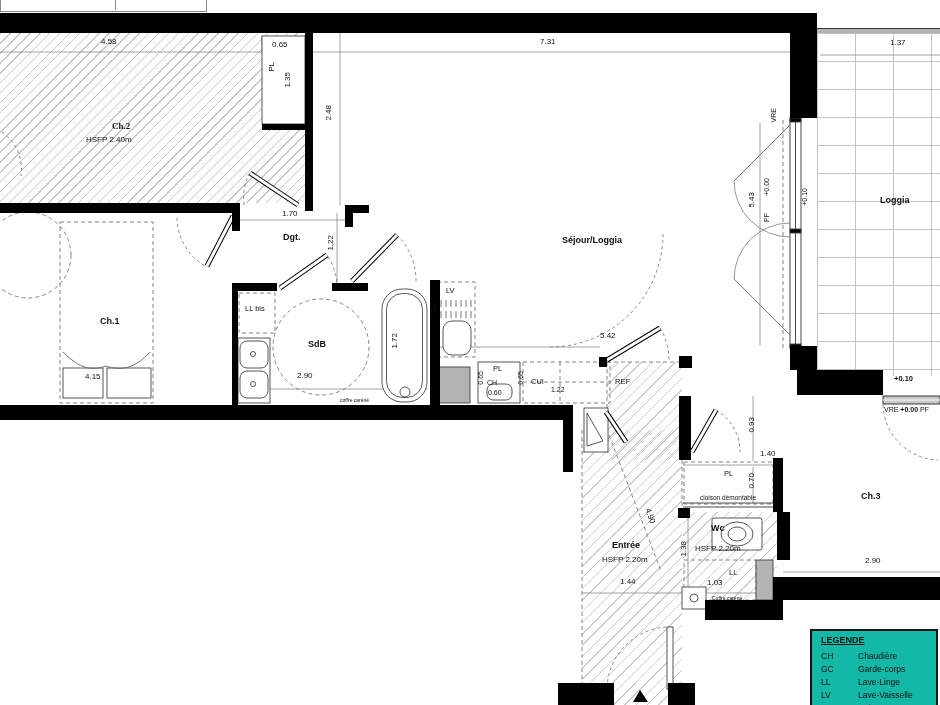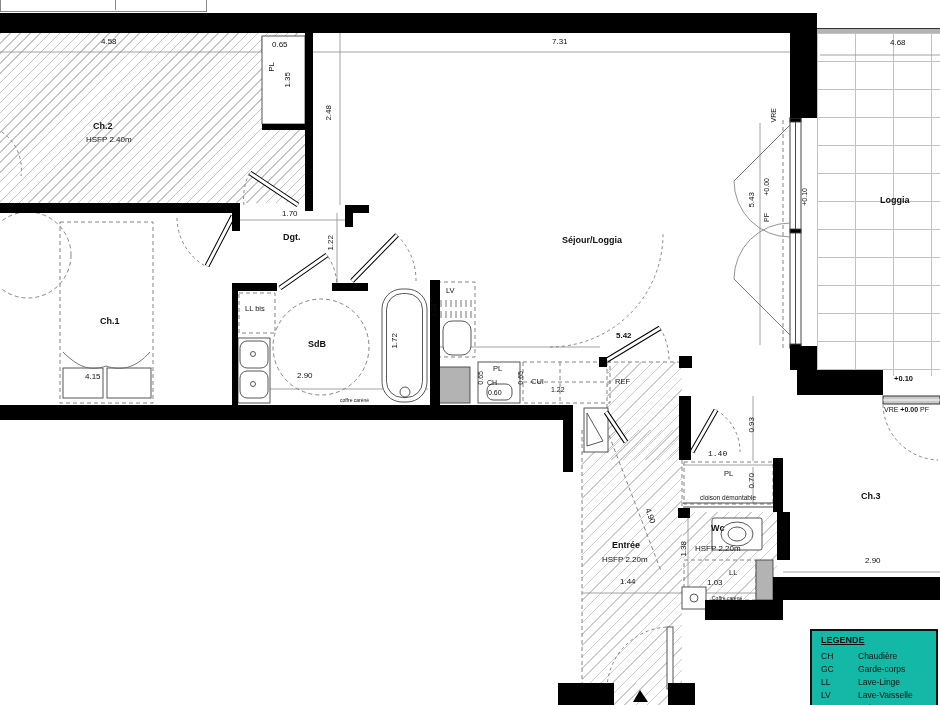--- a/index.html
+++ b/index.html
@@ -144,59 +144,59 @@
   <div class="w z3" style="left:678px;top:508px;width:12px;height:10px;"></div>
   <div class="w z3" style="left:558px;top:683px;width:56px;height:22px;"></div>
   <div class="w z3" style="left:668px;top:683px;width:27px;height:22px;"></div>
   <div class="w z3" style="left:773px;top:458px;width:10px;height:54px;"></div>
   <div class="w z3" style="left:777px;top:512px;width:13px;height:48px;"></div>
   <div class="w z3" style="left:705px;top:600px;width:78px;height:20px;"></div>
   <div class="w z3" style="left:773px;top:577px;width:167px;height:23px;"></div>
   <div class="w z3" style="left:797px;top:370px;width:86px;height:25px;"></div>
   <div class="w z3" style="left:790px;top:346px;width:27px;height:24px;"></div>
 
-  <div class="lbl b z4" style="left:93px;top:122px;">Ch.2</div>
+  <div class="lbl b z4" style="left:112px;top:122px;font-family:Liberation Serif, serif;">Ch.2</div>
   <div class="lbl z4" style="left:86px;top:136px;">HSFP 2.40m</div>
   <div class="lbl z4" style="left:101px;top:38px;">4.58</div>
   <div class="lbl z4" style="left:272px;top:41px;">0.65</div>
   <div class="lbl vtext z4" style="left:268px;top:62px;">PL</div>
   <div class="lbl vtext z4" style="left:284px;top:72px;">1.35</div>
-  <div class="lbl z4" style="left:540px;top:38px;margin-left:12px;">7.31</div>
+  <div class="lbl z4" style="left:540px;top:38px;">7.31</div>
   <div class="lbl vtext z4" style="left:325px;top:105px;">2.48</div>
-  <div class="lbl z4" style="left:890px;top:39px;">4.68</div>
+  <div class="lbl z4" style="left:890px;top:39px;">1.37</div>
   <div class="lbl b z4" style="left:880px;top:196px;">Loggia</div>
   <div class="lbl vtext s7 z4" style="left:770px;top:108px;">VRE</div>
   <div class="lbl vtext z4" style="left:748px;top:192px;">5.43</div>
   <div class="lbl vtext s7 z4" style="left:763px;top:178px;">+0.00</div>
   <div class="lbl vtext s7 z4" style="left:763px;top:213px;">PF</div>
   <div class="lbl vtext s7 z4" style="left:801px;top:188px;">+0.10</div>
   <div class="lbl b z4" style="left:562px;top:236px;">Séjour/Loggia</div>
   <div class="lbl z4" style="left:282px;top:210px;">1.70</div>
   <div class="lbl b z4" style="left:283px;top:233px;">Dgt.</div>
   <div class="lbl vtext z4" style="left:327px;top:235px;">1.22</div>
   <div class="lbl b z4" style="left:100px;top:317px;">Ch.1</div>
   <div class="lbl z4" style="left:85px;top:373px;">4.15</div>
   <div class="lbl s75 z4" style="left:245px;top:305px;">LL bis</div>
   <div class="lbl b z4" style="left:308px;top:340px;">SdB</div>
   <div class="lbl z4" style="left:297px;top:372px;">2.90</div>
   <div class="lbl vtext z4" style="left:391px;top:333px;">1.72</div>
   <div class="lbl tiny z4" style="left:340px;top:398px;">coffre caréné</div>
   <div class="lbl s75 z4" style="left:446px;top:287px;">LV</div>
   <div class="lbl vtext s7 z4" style="left:430px;top:303px;">1.22</div>
-  <div class="lbl z4" style="left:616px;top:332px;font-weight:bold;">5.42</div>
+  <div class="lbl z4" style="left:600px;top:332px;">5.42</div>
   <div class="lbl s75 z4" style="left:493px;top:365px;">PL</div>
   <div class="lbl vtext s7 z4" style="left:477px;top:371px;">0.65</div>
   <div class="lbl s7 z4" style="left:487px;top:379px;">CH</div>
   <div class="lbl s7 z4" style="left:488px;top:389px;">0.60</div>
   <div class="lbl vtext s7 z4" style="left:517px;top:371px;">0.65</div>
   <div class="lbl s75 z4" style="left:531px;top:378px;">CUI</div>
   <div class="lbl s7 z4" style="left:551px;top:386px;">1.22</div>
   <div class="lbl s75 z4" style="left:573px;top:378px;padding-left:42px;">REF</div>
   <div class="lbl vtext z4" style="left:748px;top:417px;">0.93</div>
-  <div class="lbl z4" style="left:708px;top:450px;font-family:Liberation Mono, monospace;">1.40</div>
+  <div class="lbl z4" style="left:760px;top:450px;">1.40</div>
   <div class="lbl s75 z4" style="left:724px;top:470px;">PL</div>
   <div class="lbl vtext z4" style="left:748px;top:473px;">0.70</div>
   <div class="lbl s65 z4" style="left:700px;top:495px;">cloison démontable</div>
   <div class="lbl b z4" style="left:711px;top:524px;">Wc</div>
   <div class="lbl z4" style="left:695px;top:545px;">HSFP 2.20m</div>
   <div class="lbl vtext z4" style="left:680px;top:541px;">1.38</div>
   <div class="lbl s75 z4" style="left:729px;top:569px;">LL</div>
   <div class="lbl z4" style="left:707px;top:579px;">1.03</div>
   <div class="lbl tiny z4" style="left:712px;top:596px;">Coffre caréné</div>
   <div class="lbl b z4" style="left:612px;top:541px;">Entrée</div>

